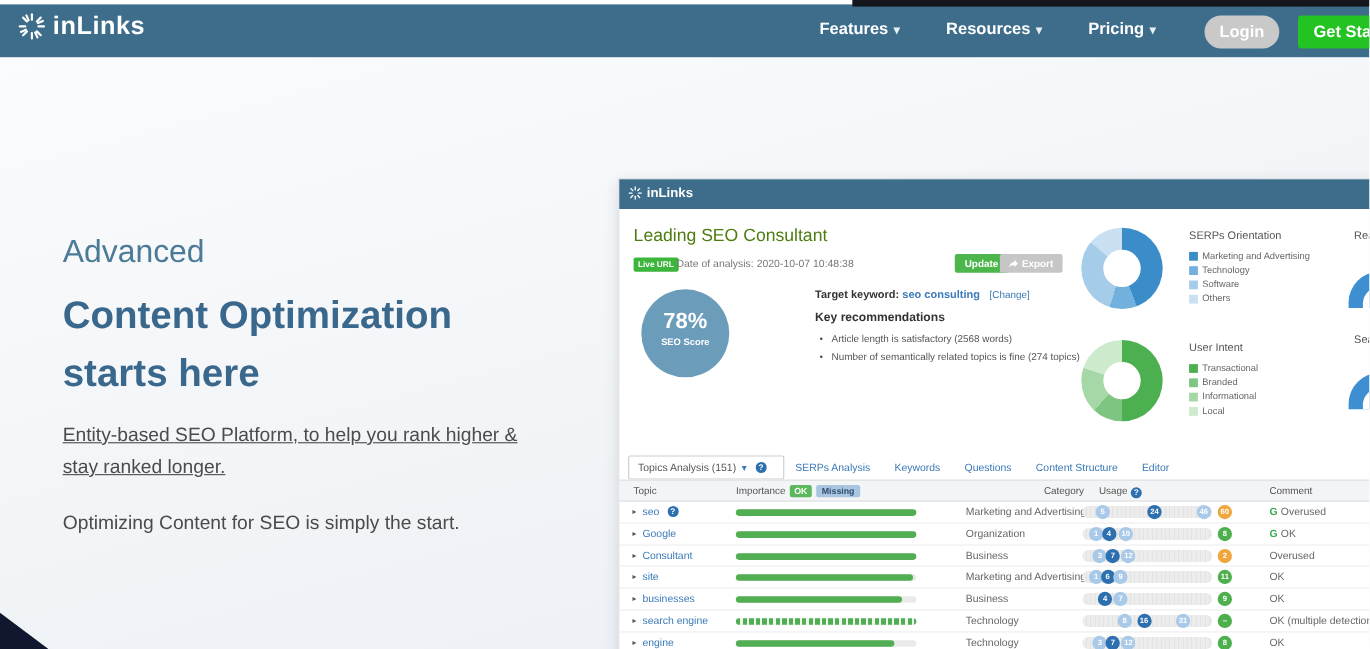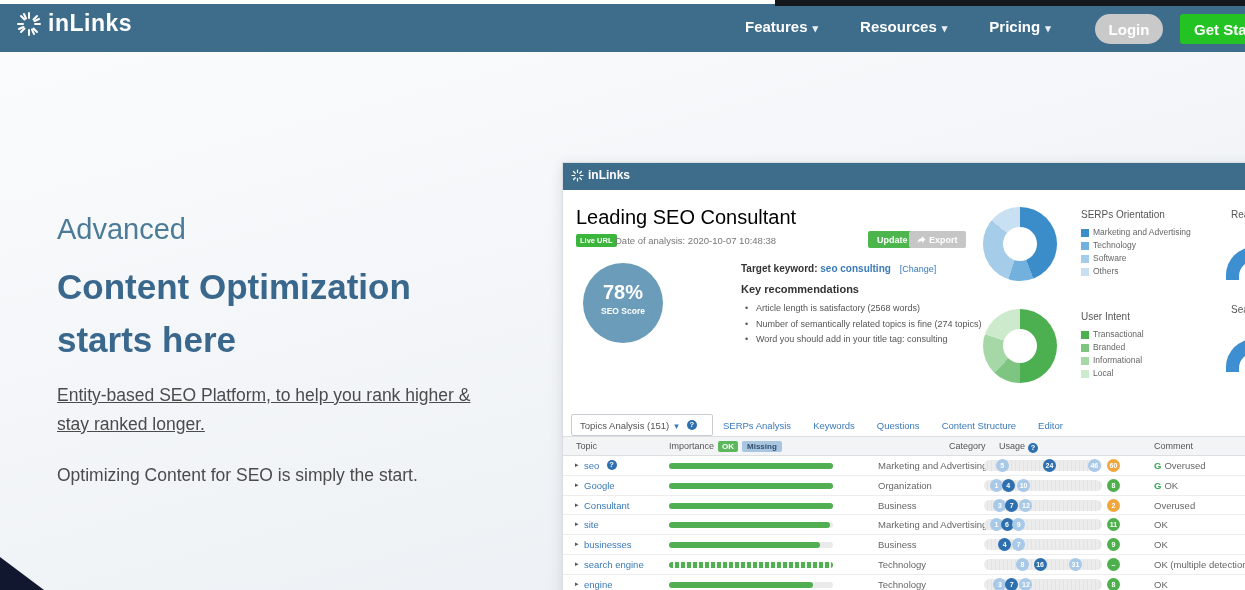--- a/index.html
+++ b/index.html
@@ -32,21 +32,21 @@
              font-size:17px;font-weight:bold;padding:10px 26px;cursor:pointer;font-family:inherit;}
   .corner-triangle{position:absolute;left:0;bottom:0;width:44px;height:33px;background:#10172e;
              clip-path:polygon(0 0,100% 100%,0 100%);}
 
   
   .dash{position:absolute;left:562px;top:162px;width:780px;height:470px;background:#fff;
         border:1px solid #d9dde2;box-shadow:0 3px 12px rgba(40,60,80,.14);}
   .dash-header{position:absolute;left:0;top:0;width:100%;height:27px;background:#3d6d8b;}
   .dash-brand{position:absolute;left:8px;top:5px;display:flex;align-items:center;gap:4px;}
   .dash-brand-text{color:#fff;font-size:12px;font-weight:bold;}
-  .dash-title{position:absolute;left:13px;top:43px;font-size:20px;color:#000000;}
+  .dash-title{position:absolute;left:13px;top:43px;font-size:16px;color:#4d7c0f;}
   .live-badge{position:absolute;left:13px;top:71px;background:#3cb53c;color:#fff;font-size:7.5px;font-weight:bold;
               padding:2px 4px;border-radius:2px;}
   .dash-date{position:absolute;left:52px;top:72px;font-size:9.5px;color:#777;}
   .btn-update{position:absolute;left:305px;top:68px;height:17px;background:#4cb54c;color:#fff;border:none;border-radius:2px;
               font-size:9px;font-weight:bold;padding:0 9px;cursor:pointer;font-family:inherit;}
   .btn-export{position:absolute;left:346px;top:68px;height:17px;background:#c6c6c6;color:#fff;border:none;border-radius:2px;
               font-size:9px;font-weight:bold;padding:0 8px;cursor:pointer;font-family:inherit;display:flex;align-items:center;gap:3px;}
   .score-circle{position:absolute;left:20px;top:100px;width:80px;height:80px;border-radius:50%;background:#6b9cba;
                 color:#fff;text-align:center;}
   .score-value{display:block;margin-top:18px;font-size:20px;font-weight:bold;}
@@ -203,21 +203,20 @@
 
     <div class="kw-line">
       <span>Target keyword:</span>
       <span class="kw-link">seo consulting</span>
       <span class="kw-change">[Change]</span>
     </div>
     <div class="rec-title">Key recommendations</div>
     <ul class="rec-list">
         <li><span>Article length is satisfactory (2568 words)</span></li>
         <li><span>Number of semantically related topics is fine (274 topics)</span></li>
-        <li><span>Word you should add in your title tag: consulting</span></li>
       </ul>
 
     <div class="donut-block">
       <div class="donut" style="left: 420px; top: 44px; position: absolute; background: conic-gradient(rgb(59, 141, 201) 0%, rgb(59, 141, 201) 44%, rgb(114, 177, 221) 44%, rgb(114, 177, 221) 55%, rgb(165, 204, 233) 55%, rgb(165, 204, 233) 86%, rgb(201, 224, 242) 86%, rgb(201, 224, 242) 100%);">
         <div class="donut-hole"></div>
       </div>
       <div class="donut-title" style="left:518px;top:46px;">SERPs Orientation</div>
       <div class="legend" style="left:518px;top:63px;">
           <div class="legend-item">
             <span class="swatch" style="background: rgb(59, 141, 201);"></span>

